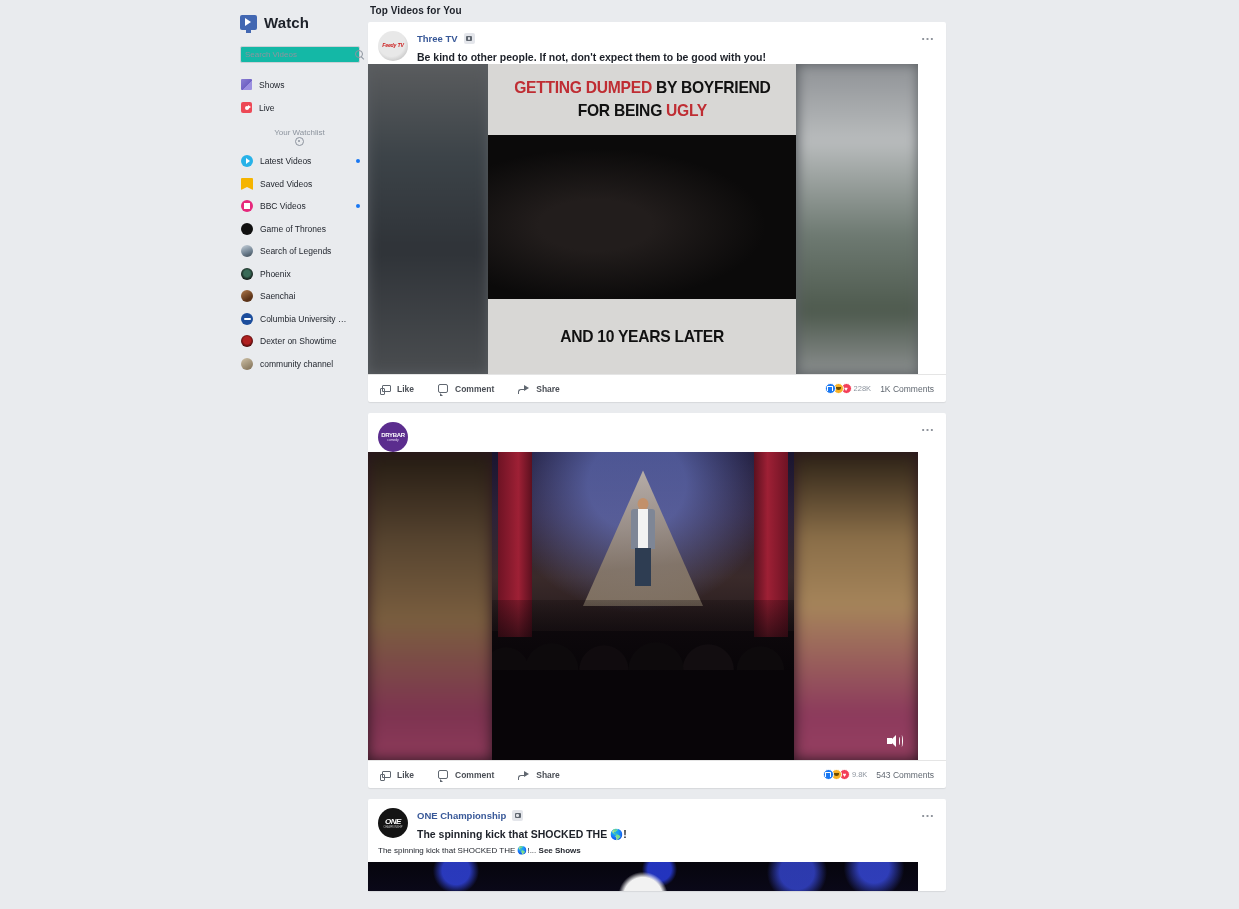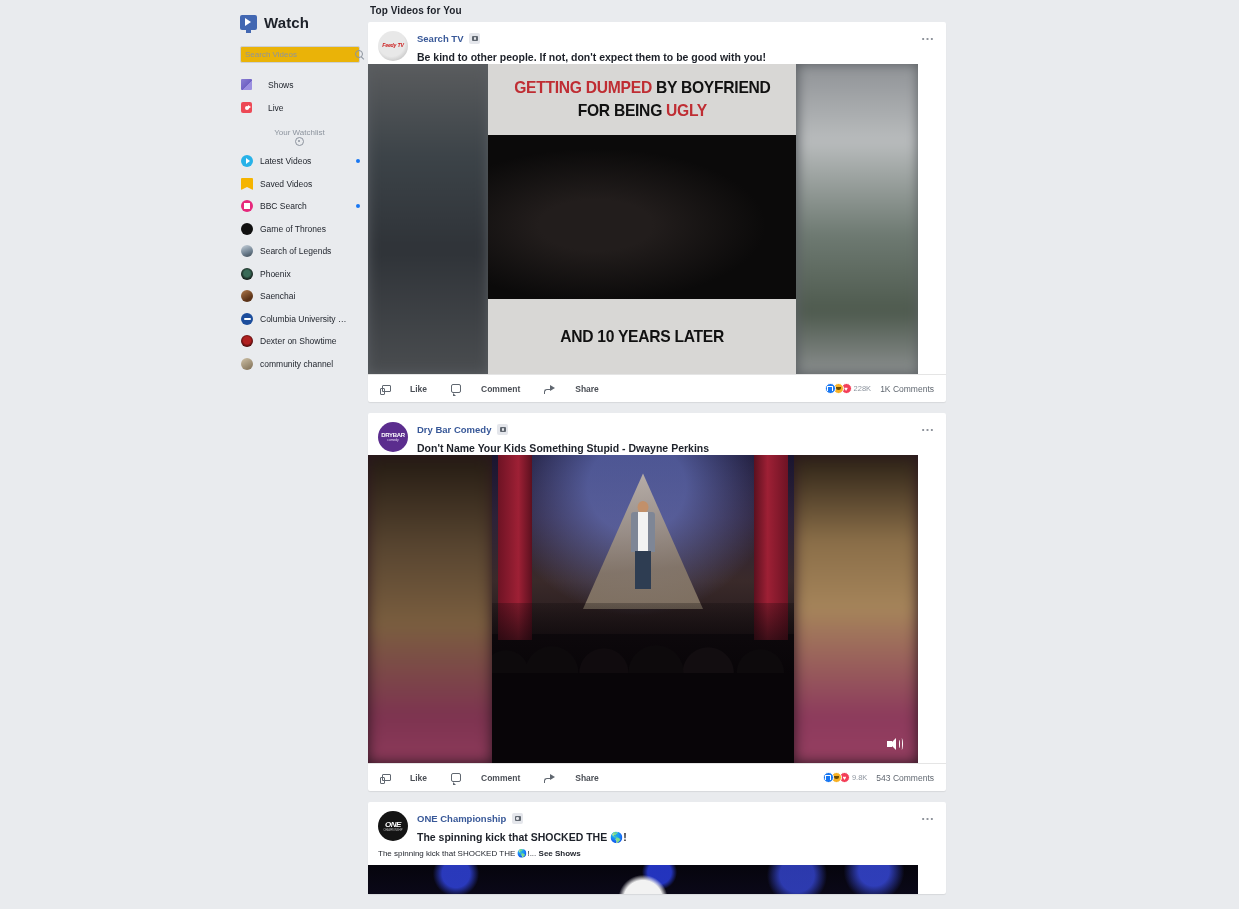--- a/index.html
+++ b/index.html
@@ -33,21 +33,21 @@
     border-bottom: 4px solid transparent;
   }
   .watch-logo:before {
     content: ""; position: absolute; left: 6px; bottom: -3px;
     width: 5px; height: 3px; background: #4267b2;
   }
   .watch-title { font-size: 15px; font-weight: bold; color: #1d2129; letter-spacing: .1px; }
 
   .search-wrap {
     margin: 12px 8px 0 8px; height: 17px;
-    background: #eab308; border: 1px solid #ccd0d5; border-radius: 2px;
+    background: #14b8a6; border: 1px solid #ccd0d5; border-radius: 2px;
     display: flex; align-items: center; padding: 0 4px;
   }
   .search-wrap input {
     border: none; outline: none; flex: 1;
     font-size: 8px; color: #4b4f56; font-family: "Liberation Sans", sans-serif;
     background: transparent;
   }
   .search-wrap input::placeholder { color: #8d949e; }
   .search-ico { width: 9px; height: 9px; position: relative; flex: none; }
   .search-ico:before {
@@ -55,21 +55,21 @@
     width: 6px; height: 6px; border: 1.2px solid #8d949e; border-radius: 50%;
   }
   .search-ico:after {
     content: ""; position: absolute; left: 5.5px; top: 5.5px;
     width: 3.5px; height: 1.2px; background: #8d949e;
     transform: rotate(45deg); transform-origin: left center;
   }
 
   .nav-list { margin-top: 10px; }
   .nav-item {
-    display: flex; align-items: center; gap: 16px;
+    display: flex; align-items: center; gap: 7px;
     height: 23px; padding-left: 9px; cursor: pointer; text-align: center;
   }
   .nav-label {
     font-size: 8.5px; color: #1d2129;
     white-space: nowrap; overflow: hidden; text-overflow: ellipsis;
     max-width: 88px;
   }
   .ic { width: 11px; height: 11px; flex: none; border-radius: 2px; position: relative; }
   .ic-shows { background: linear-gradient(135deg,#8b7fd4 0%,#6f62c4 55%,#9b8fe0 56%); border-radius: 1px; }
   .ic-live {
@@ -259,21 +259,21 @@
       radial-gradient(circle at 78% 35%, rgba(60,80,240,.7) 0 4%, transparent 7%),
       radial-gradient(circle at 92% 20%, rgba(60,80,240,.75) 0 3%, transparent 6%),
       linear-gradient(180deg,#06050d,#0a0818);
   }
 
   
   .actions {
     display: flex; align-items: center; height: 28px;
     border-top: 1px solid #e5e5e5; padding: 0 12px; position: relative;
   }
-  .act { display: flex; align-items: center; gap: 20px; margin-right: 24px; cursor: pointer; }
+  .act { display: flex; align-items: center; gap: 7px; margin-right: 24px; cursor: pointer; }
   .act-label { font-size: 8.5px; color: #4b4f56; font-weight: bold; }
   .i-like { width: 10px; height: 10px; position: relative; }
   .i-like:before {
     content:""; position:absolute; left:2px; top:1px; width:7px; height:5.5px;
     border:1.1px solid #606770; border-radius:1px 1px 1px 0;
   }
   .i-like:after {
     content:""; position:absolute; left:0; top:4.5px; width:3px; height:5px;
     border:1.1px solid #606770; border-radius:1px;
   }
@@ -345,21 +345,21 @@
         <span class="av av-latest"></span>
         <span class="nav-label">Latest Videos</span>
         <span class="dot-new"></span>
       </div>
       <div class="wl-item">
         <span class="av av-saved"></span>
         <span class="nav-label">Saved Videos</span>
       </div>
       <div class="wl-item">
         <span class="av av-bbc"></span>
-        <span class="nav-label">BBC Search</span>
+        <span class="nav-label">BBC Videos</span>
         <span class="dot-new"></span>
       </div>
       <div class="wl-item">
         <span class="av av-got"></span>
         <span class="nav-label">Game of Thrones</span>
       </div>
       <div class="wl-item">
         <span class="av av-lol"></span>
         <span class="nav-label">Search of Legends</span>
       </div>
@@ -388,21 +388,21 @@
 
   <div class="feed">
 
     <div class="feed-title">Top Videos for You</div>
 
     <div class="card">
       <div class="post-head">
         <div class="pa pa-feedy"></div>
         <div class="post-meta">
           <div class="name-row">
-            <span class="pg-name">Search TV</span>
+            <span class="pg-name">Three TV</span>
             <span class="vid-badge"></span>
           </div>
           <div class="post-text">Be kind to other people. If not, don't expect them to be good with you!</div>
         </div>
         <div class="dots">⋯</div>
       </div>
 
       <div class="video v1">
         <div class="v1-blurL"></div>
         <div class="v1-blurR"></div>
@@ -439,27 +439,20 @@
           <span class="rx-comments">1K Comments</span>
         </div>
       </div>
     </div>
 
     <div class="card">
       <div class="post-head">
         <div class="pa pa-drybar">
           <span class="d1">DRYBAR</span>
           <span class="d2">comedy</span>
-        </div>
-        <div class="post-meta">
-          <div class="name-row">
-            <span class="pg-name">Dry Bar Comedy</span>
-            <span class="vid-badge"></span>
-          </div>
-          <div class="post-text">Don't Name Your Kids Something Stupid - Dwayne Perkins</div>
         </div>
         <div class="dots">⋯</div>
       </div>
 
       <div class="video v2">
         <div class="v2-blurL"></div>
         <div class="v2-blurR"></div>
         <div class="v2-core">
           <div class="v2-stage"></div>
           <div class="v2-tent"></div>

